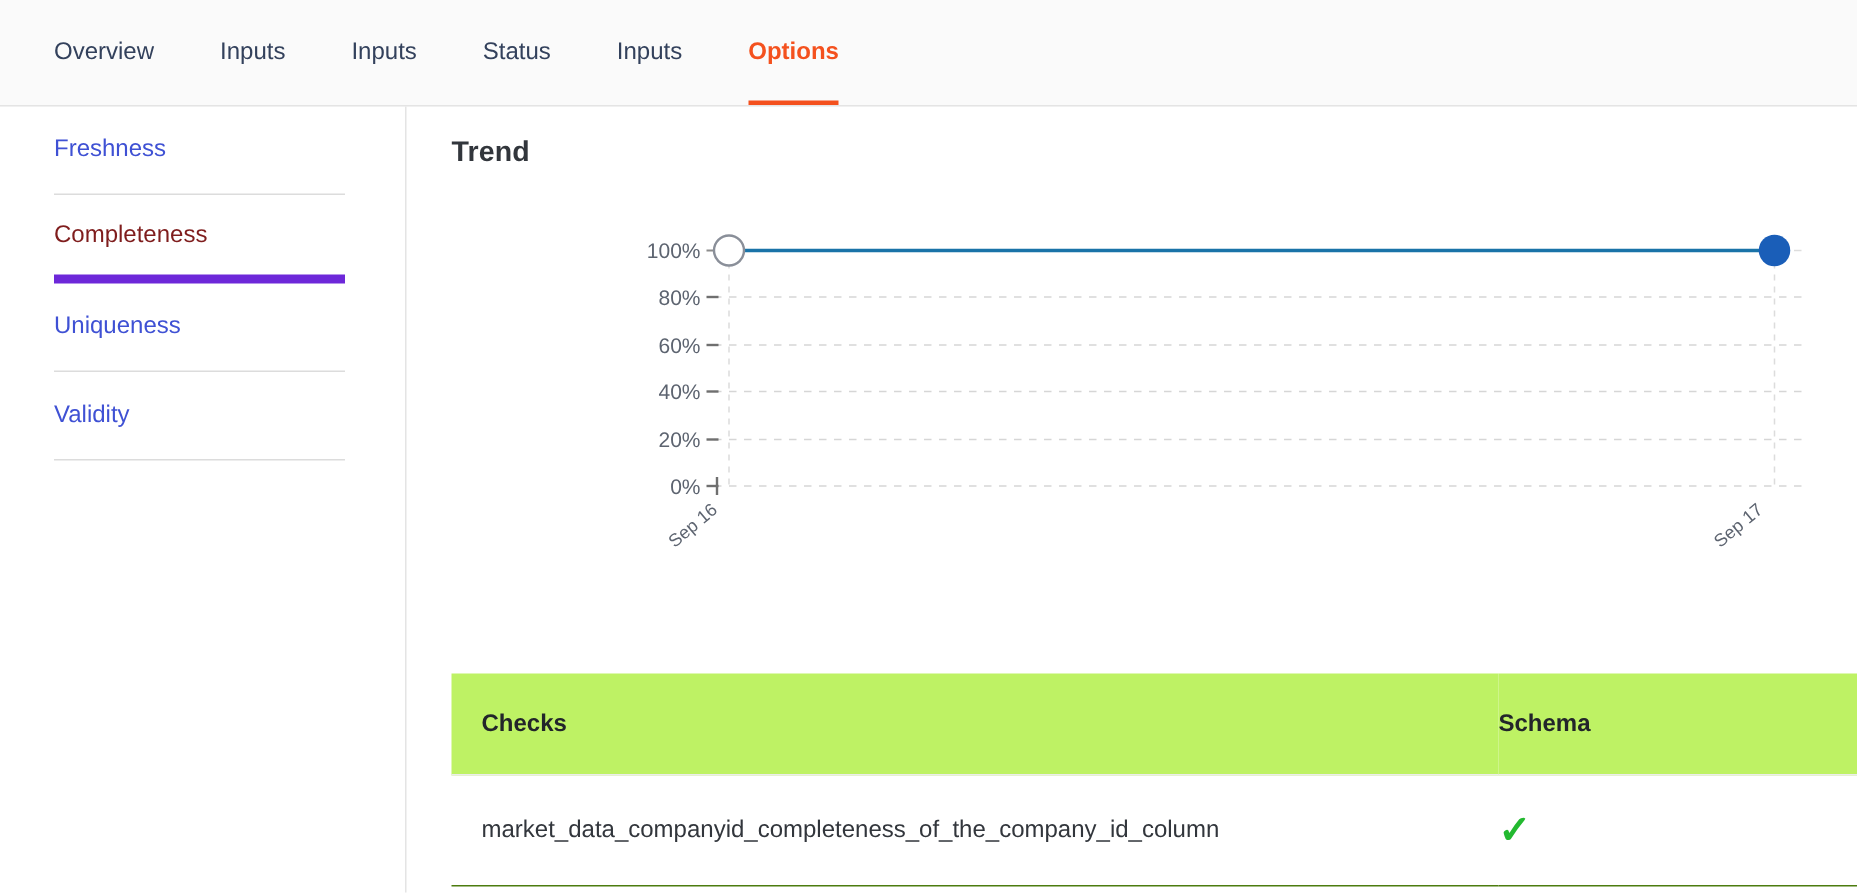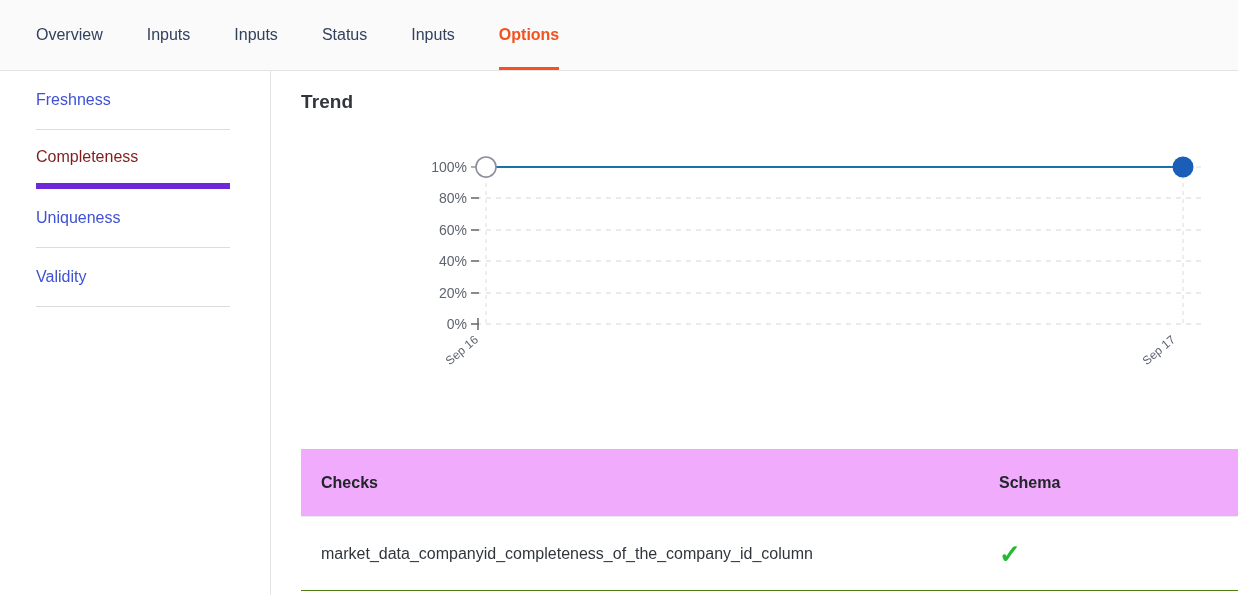--- a/index.html
+++ b/index.html
@@ -118,21 +118,21 @@
   }
 
   
   .table {
     width: 938px;
     margin-top: 22px;
     border-collapse: collapse;
     table-layout: fixed;
   }
   .table thead th {
-    background: #f0abfc;
+    background: #bef264;
     height: 67px;
     font-size: 16px;
     font-weight: bold;
     color: #22252a;
     text-align: left;
     padding: 0 20px;
     border-bottom: 1px solid #ececec;
   }
   .table thead th.col-status {
     width: 220px;

